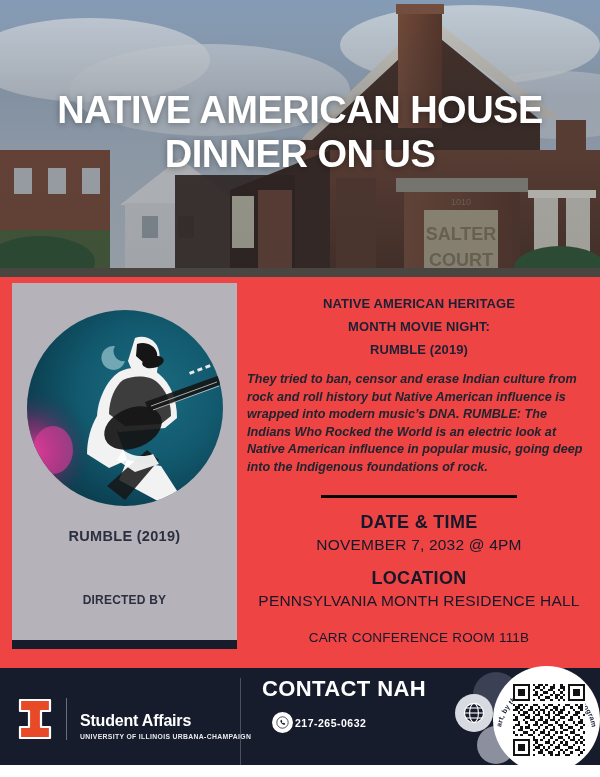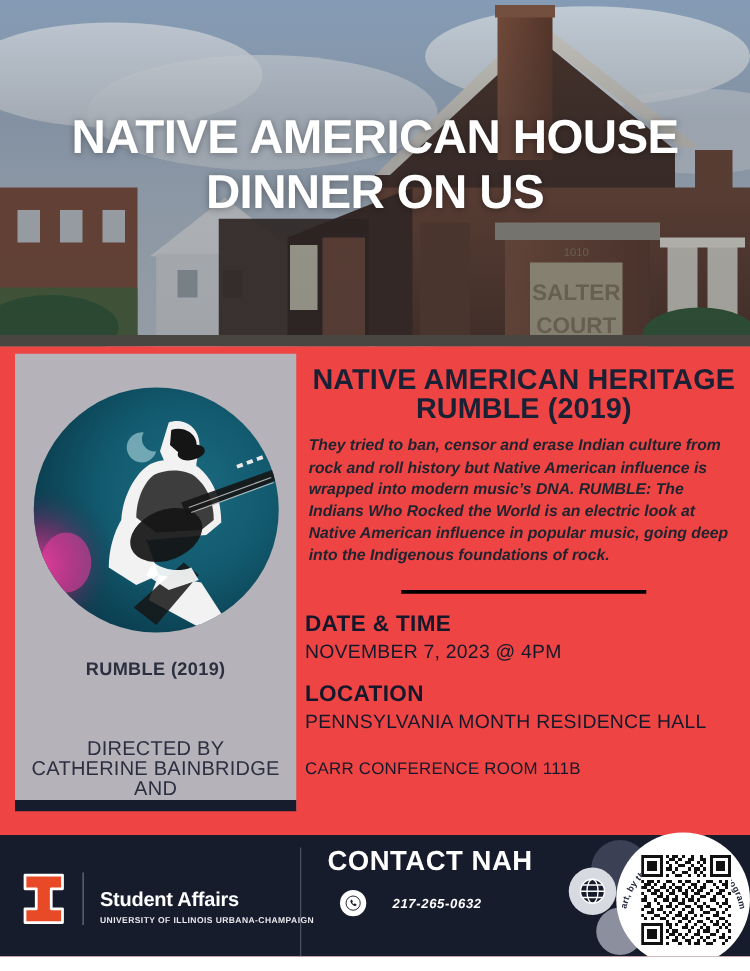--- a/index.html
+++ b/index.html
@@ -26,30 +26,30 @@
   .left-panel{position:absolute;left:12px;top:283px;width:225px;height:365px;background:#b5b3b9;}
   .disc-wrap{position:absolute;left:12px;top:295px;width:225px;height:225px;}
   .disc{position:absolute;left:50%;top:50%;transform:translate(-50%,-50%);
     width:196px;height:196px;border-radius:50%;overflow:hidden;
     background:radial-gradient(circle at 62% 42%,#1b6b80 0%,#12596e 42%,#0a3b4c 78%,#07222e 100%);}
   .disc svg{position:absolute;left:0;top:0;}
   .navy-strip{position:absolute;left:12px;top:640px;width:225px;height:9px;background:#171c2c;}
 
   .poster-caption{position:absolute;left:12px;top:528px;width:225px;text-align:center;color:#2b2f40;}
   .pc-title{font-size:14.5px;font-weight:bold;letter-spacing:0.3px;margin-bottom:7px;}
-  .pc-sub{font-size:16px;font-weight:400;line-height:16px;letter-spacing:0.2px;margin-top:48px;}
+  .pc-sub{font-size:12px;font-weight:700;line-height:16px;letter-spacing:0.2px;margin-top:48px;}
 
   
   .right{position:absolute;left:244px;top:292px;width:350px;}
-  .r-heading{color:#1b2135;font-weight:bold;font-size:23px;line-height:23px;
+  .r-heading{color:#1b2135;font-weight:bold;font-size:13px;line-height:23px;
     text-align:center;letter-spacing:0.1px;}
   .r-body{margin-top:10px;color:#20242f;font-size:12.6px;line-height:17.6px;
     font-weight:600;text-align:left;padding-left:3px;font-style:italic;}
   .rule{margin:18px auto 0 auto;width:196px;height:3px;background:#000;}
-  .blk{margin-top:14px;text-align:left;color:#14182a;}
+  .blk{margin-top:14px;text-align:center;color:#14182a;}
   .blk-h{font-size:18px;font-weight:bold;letter-spacing:0.3px;}
   .blk-v{font-size:15.5px;font-weight:500;margin-top:3px;letter-spacing:0.2px;}
   .blk-v.small{font-size:13.5px;margin-top:20px;}
 
   
   .footer{position:absolute;left:0;top:668px;width:600px;height:109px;background:#171c2c;}
   .f-div{position:absolute;left:240px;top:678px;width:1px;height:88px;background:#4a4f61;}
   .logo-area{position:absolute;left:18px;top:698px;display:flex;align-items:flex-end;}
   .logo-i{width:34px;height:42px;flex:none;}
   .logo-bar{width:1px;height:42px;background:#6a6f80;margin:0 13px 0 14px;}
@@ -57,21 +57,21 @@
   .logo-txt-2{color:#e9eaee;font-size:6.8px;font-weight:bold;letter-spacing:0.35px;margin-top:3px;}
 
   .contact-title{position:absolute;left:262px;top:676px;color:#fff;
     font-size:22px;font-weight:bold;letter-spacing:0.4px;}
   .c-row{position:absolute;left:272px;display:flex;align-items:center;}
   .c-row.r1{top:712px;}
   .c-row.r2{top:744px;}
   .c-ico{width:21px;height:21px;border-radius:50%;background:#fff;flex:none;
     display:flex;align-items:center;justify-content:center;}
   .c-ico svg{display:block;}
-  .c-txt{color:#fff;font-size:10.5px;font-weight:bold;letter-spacing:0.5px;margin-left:21px;font-style:italic;}
+  .c-txt{color:#fff;font-size:10.5px;font-weight:bold;letter-spacing:0.5px;margin-left:2px;}
 
   .qr-cluster{position:absolute;left:455px;top:664px;width:145px;height:113px;}
   .blob-a{position:absolute;left:18px;top:8px;width:46px;height:46px;border-radius:50%;background:#3c4054;}
   .blob-b{position:absolute;left:22px;top:62px;width:38px;height:38px;border-radius:50%;background:#8b8f9e;}
   .globe{position:absolute;left:0px;top:30px;width:38px;height:38px;border-radius:50%;
     background:#d8dae1;display:flex;align-items:center;justify-content:center;}
   .qr-disc{position:absolute;left:38px;top:2px;width:107px;height:107px;border-radius:50%;background:#fff;}
   .qr-img{position:absolute;left:58px;top:20px;width:72px;height:72px;}
   .curve-txt{position:absolute;left:38px;top:2px;width:107px;height:107px;}
   .curve-txt text{font-family:"Liberation Sans",sans-serif;font-size:7.1px;font-weight:bold;fill:#1b2135;letter-spacing:0.2px;}
@@ -203,36 +203,36 @@
         </g>
         <path d="M96 140c8 6 20 8 30 4l6 10-24 8-18-12z" fill="#ffffff" opacity=".9"></path>
       </svg>
     </div>
   </div>
 
   <div class="poster-caption">
     <div class="pc-title">RUMBLE (2019)</div>
     <div class="pc-sub">
       <div>DIRECTED BY</div>
-      <div>CATHERINE BAINBRIDGE AND</div>
     </div>
   </div>
 
   <div class="right">
     <div class="r-heading">
       <div>NATIVE AMERICAN HERITAGE</div>
+      <div>MONTH MOVIE NIGHT:</div>
       <div>RUMBLE (2019)</div>
     </div>
     <div class="r-body">They tried to ban, censor and erase Indian culture from rock and roll history but Native American influence is wrapped into modern music’s DNA. RUMBLE: The Indians Who Rocked the World is an electric look at Native American influence in popular music, going deep into the Indigenous foundations of rock.</div>
 
     <div class="rule"></div>
 
     <div class="blk">
       <div class="blk-h">DATE &amp; TIME</div>
-      <div class="blk-v">NOVEMBER 7, 2023 @ 4PM</div>
+      <div class="blk-v">NOVEMBER 7, 2032 @ 4PM</div>
     </div>
 
     <div class="blk">
       <div class="blk-h">LOCATION</div>
       <div class="blk-v">PENNSYLVANIA MONTH RESIDENCE HALL</div>
       <div class="blk-v small">CARR CONFERENCE ROOM 111B</div>
     </div>
   </div>
 
   <div class="footer"></div>

